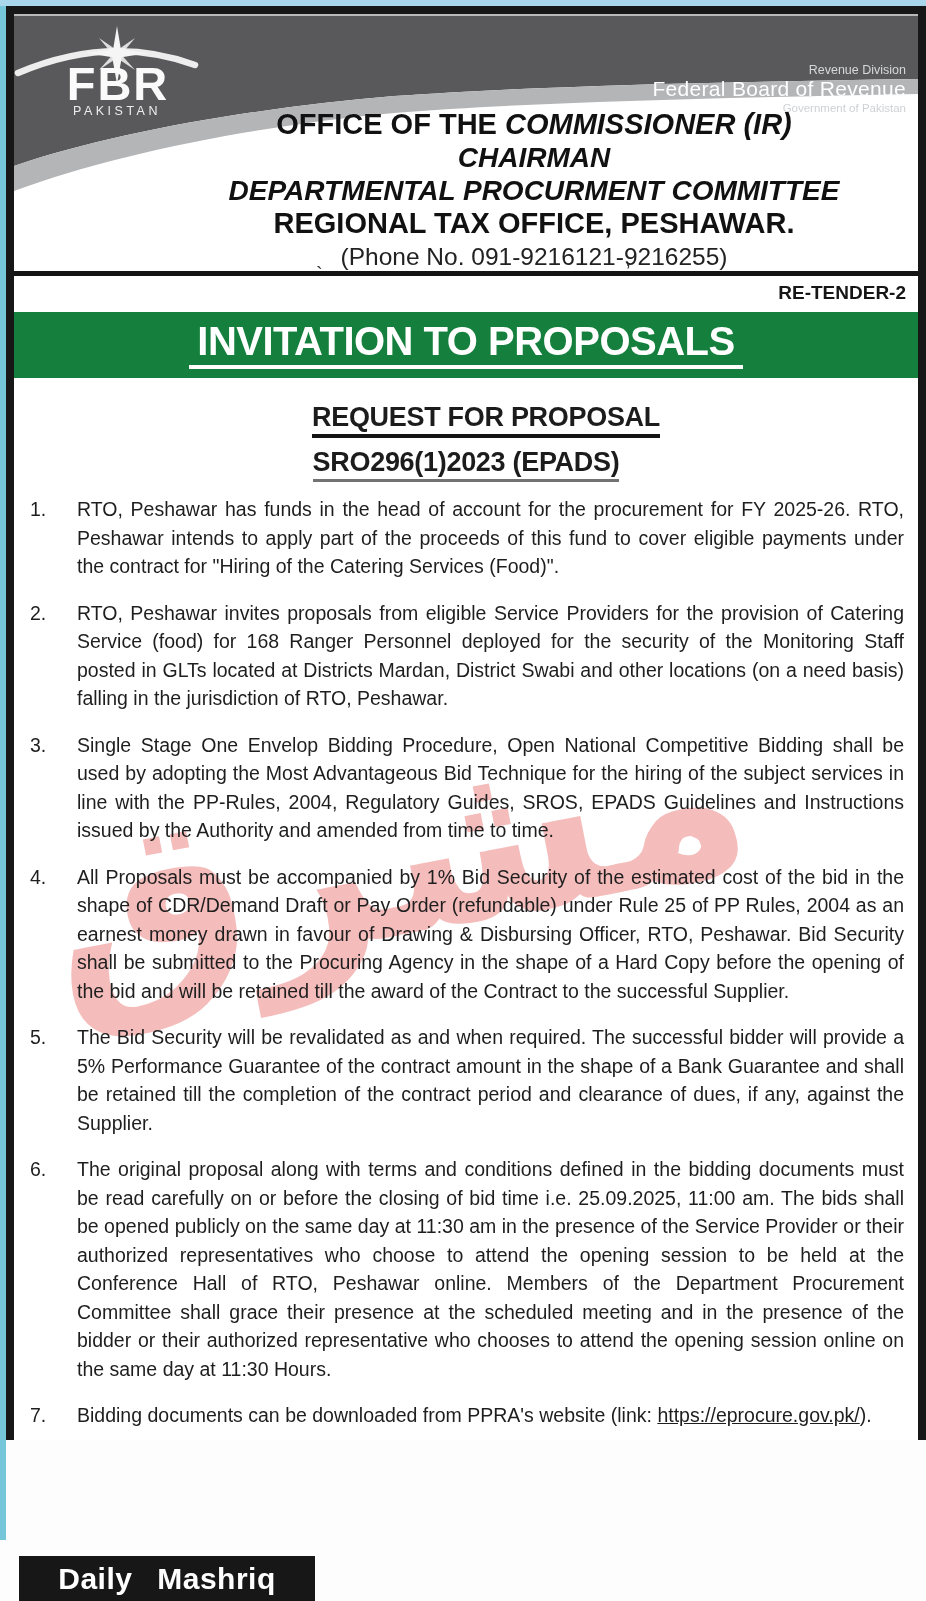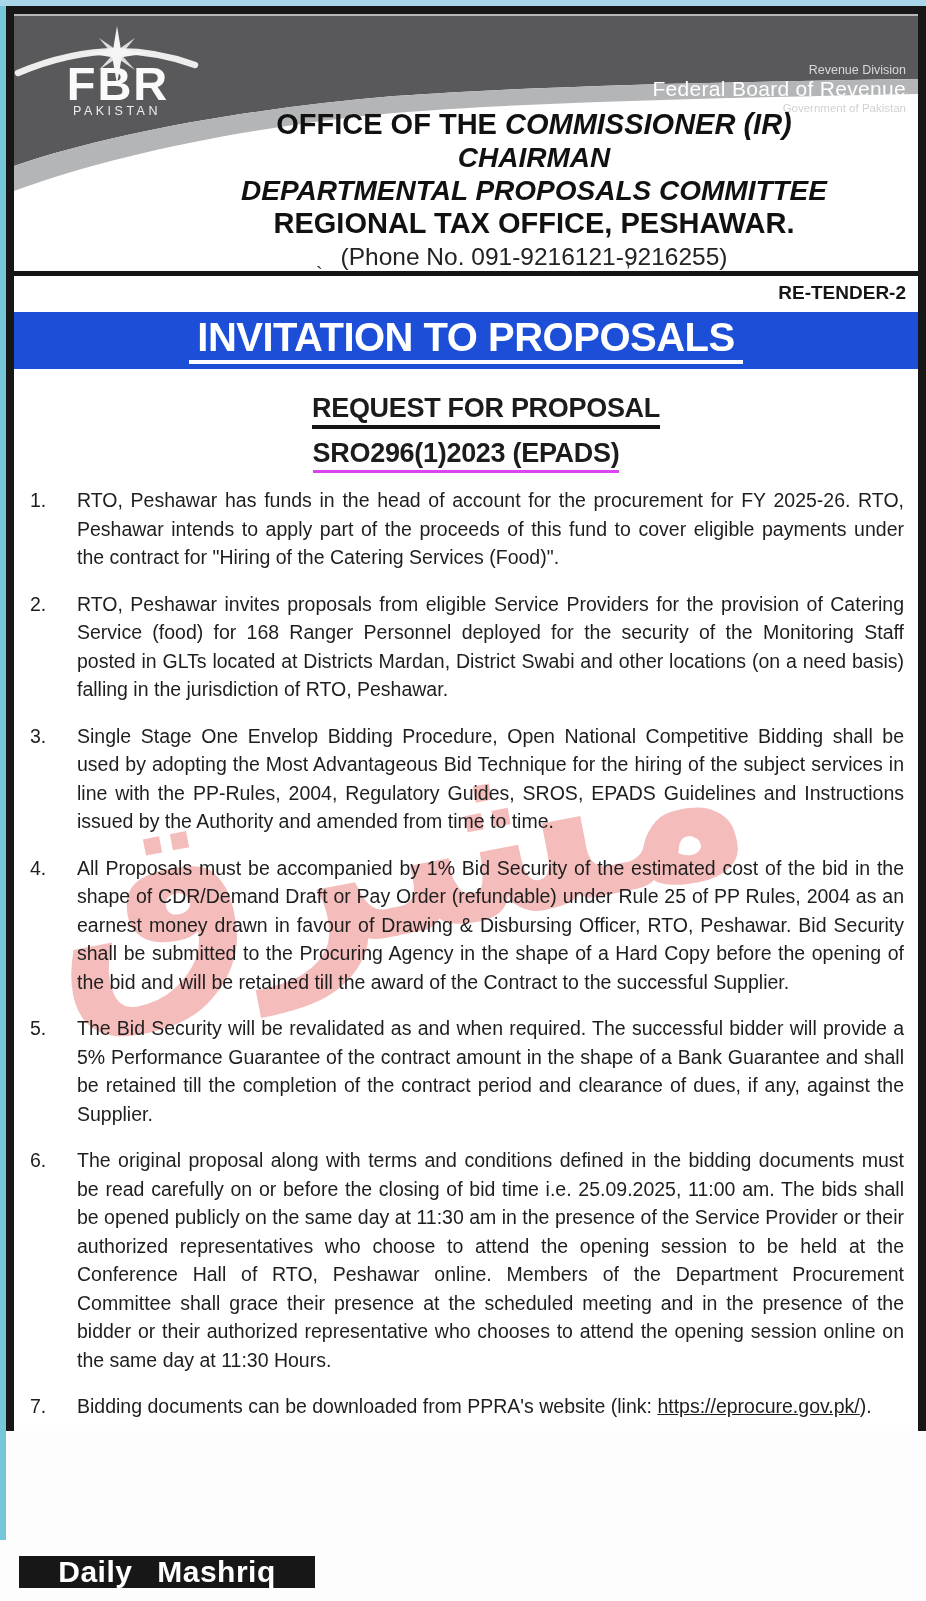--- a/index.html
+++ b/index.html
@@ -31,30 +31,30 @@
   .t1{font-size:29px;font-weight:bold;}
   .t1 .it{font-style:italic;}
   .t2,.t3{font-size:28px;font-weight:bold;font-style:italic;}
   .t4{font-size:29px;font-weight:bold;}
   .t5{font-size:24.5px;font-weight:normal;color:#222;}
   
   .rule{height:5px;background:#141414;margin-top:3px;}
   .tick{position:absolute;font-size:20px;color:#333;z-index:3;}
   .retender{margin:6px 12px 0 8px;text-align:right;font-size:19px;font-weight:bold;color:#161616;line-height:22px;}
   
-  .banner{margin-top:8px;height:57px;background:#1d4ed8;display:flex;align-items:center;justify-content:center;}
+  .banner{margin-top:8px;height:66px;background:#15803d;display:flex;align-items:center;justify-content:center;}
   .banner span{
     color:#fff;font-size:40px;font-weight:bold;letter-spacing:-.5px;
     border-bottom:4px solid #fff;padding:0 8px 3px;line-height:1.02;white-space:nowrap;
   }
   
   .rfp{margin-top:24px;text-align:center;padding-left:40px;}
   .rfp span{font-size:27px;font-weight:bold;border-bottom:4px solid #141414;padding-bottom:2px;letter-spacing:-.3px;}
   .sro{margin-top:14px;text-align:center;}
-  .sro span{font-size:27px;font-weight:600;border-bottom:3px solid #d946ef;padding-bottom:2px;letter-spacing:-.3px;}
+  .sro span{font-size:27px;font-weight:600;border-bottom:3px solid #737373;padding-bottom:2px;letter-spacing:-.3px;}
   
   .list{margin:17px 14px 0 16px;}
   .item{
     display:grid;grid-template-columns:36px 1fr;column-gap:11px;
     font-size:19.5px;line-height:28.5px;text-align:justify;
     margin-bottom:18px;position:relative;z-index:1;color:#1e1e1e;
   }
   .item .num{text-align:left;}
   .item.last{margin-bottom:10px;}
   .doclink{color:#1e1e1e;margin-top:32px;}
@@ -65,21 +65,21 @@
     color:#ef9f9d;opacity:.68;transform:rotate(-11deg);direction:rtl;
     pointer-events:none;user-select:none;text-align:center;
   }
   
   .sigbar{margin-top:26px;height:70px;background:#141414;display:flex;align-items:center;justify-content:center;}
   .sigbar span{
     font-family:"Liberation Serif",serif;color:#fdfdfd;font-size:49px;letter-spacing:.5px;white-space:nowrap;
   }
   
   .mashriq{
-    position:absolute;left:19px;top:1556px;width:296px;height:32px;background:#171717;
+    position:absolute;left:19px;top:1556px;width:296px;height:46px;background:#171717;
     display:flex;align-items:center;justify-content:center;
     color:#fff;font-size:30px;font-weight:bold;word-spacing:16px;letter-spacing:.5px;
   }
 </style>
 </head>
 <body>
 
 <div class="top-strip"></div>
 <div class="left-strip"></div>
 
@@ -109,21 +109,21 @@
       <div class="rev-div">Revenue Division</div>
       <div class="fbr-line">Federal Board of Revenue</div>
       <div class="gov-pk">Government of Pakistan</div>
     </div>
 
     <div class="title-block">
       <div class="t1">
         <span>OFFICE OF THE </span><span class="it">COMMISSIONER (IR)</span>
       </div>
       <div class="t2">CHAIRMAN</div>
-      <div class="t3">DEPARTMENTAL PROPOSALS COMMITTEE</div>
+      <div class="t3">DEPARTMENTAL PROCURMENT COMMITTEE</div>
       <div class="t4">REGIONAL TAX OFFICE, PESHAWAR.</div>
       <div class="t5">(Phone No. 091-9216121-9216255)</div>
     </div>
   </div>
 
   <span class="tick" style="left:302px;top:249px;">`</span>
   <span class="tick" style="left:612px;top:246px;">’</span>
 
   <div class="rule"></div>
 

